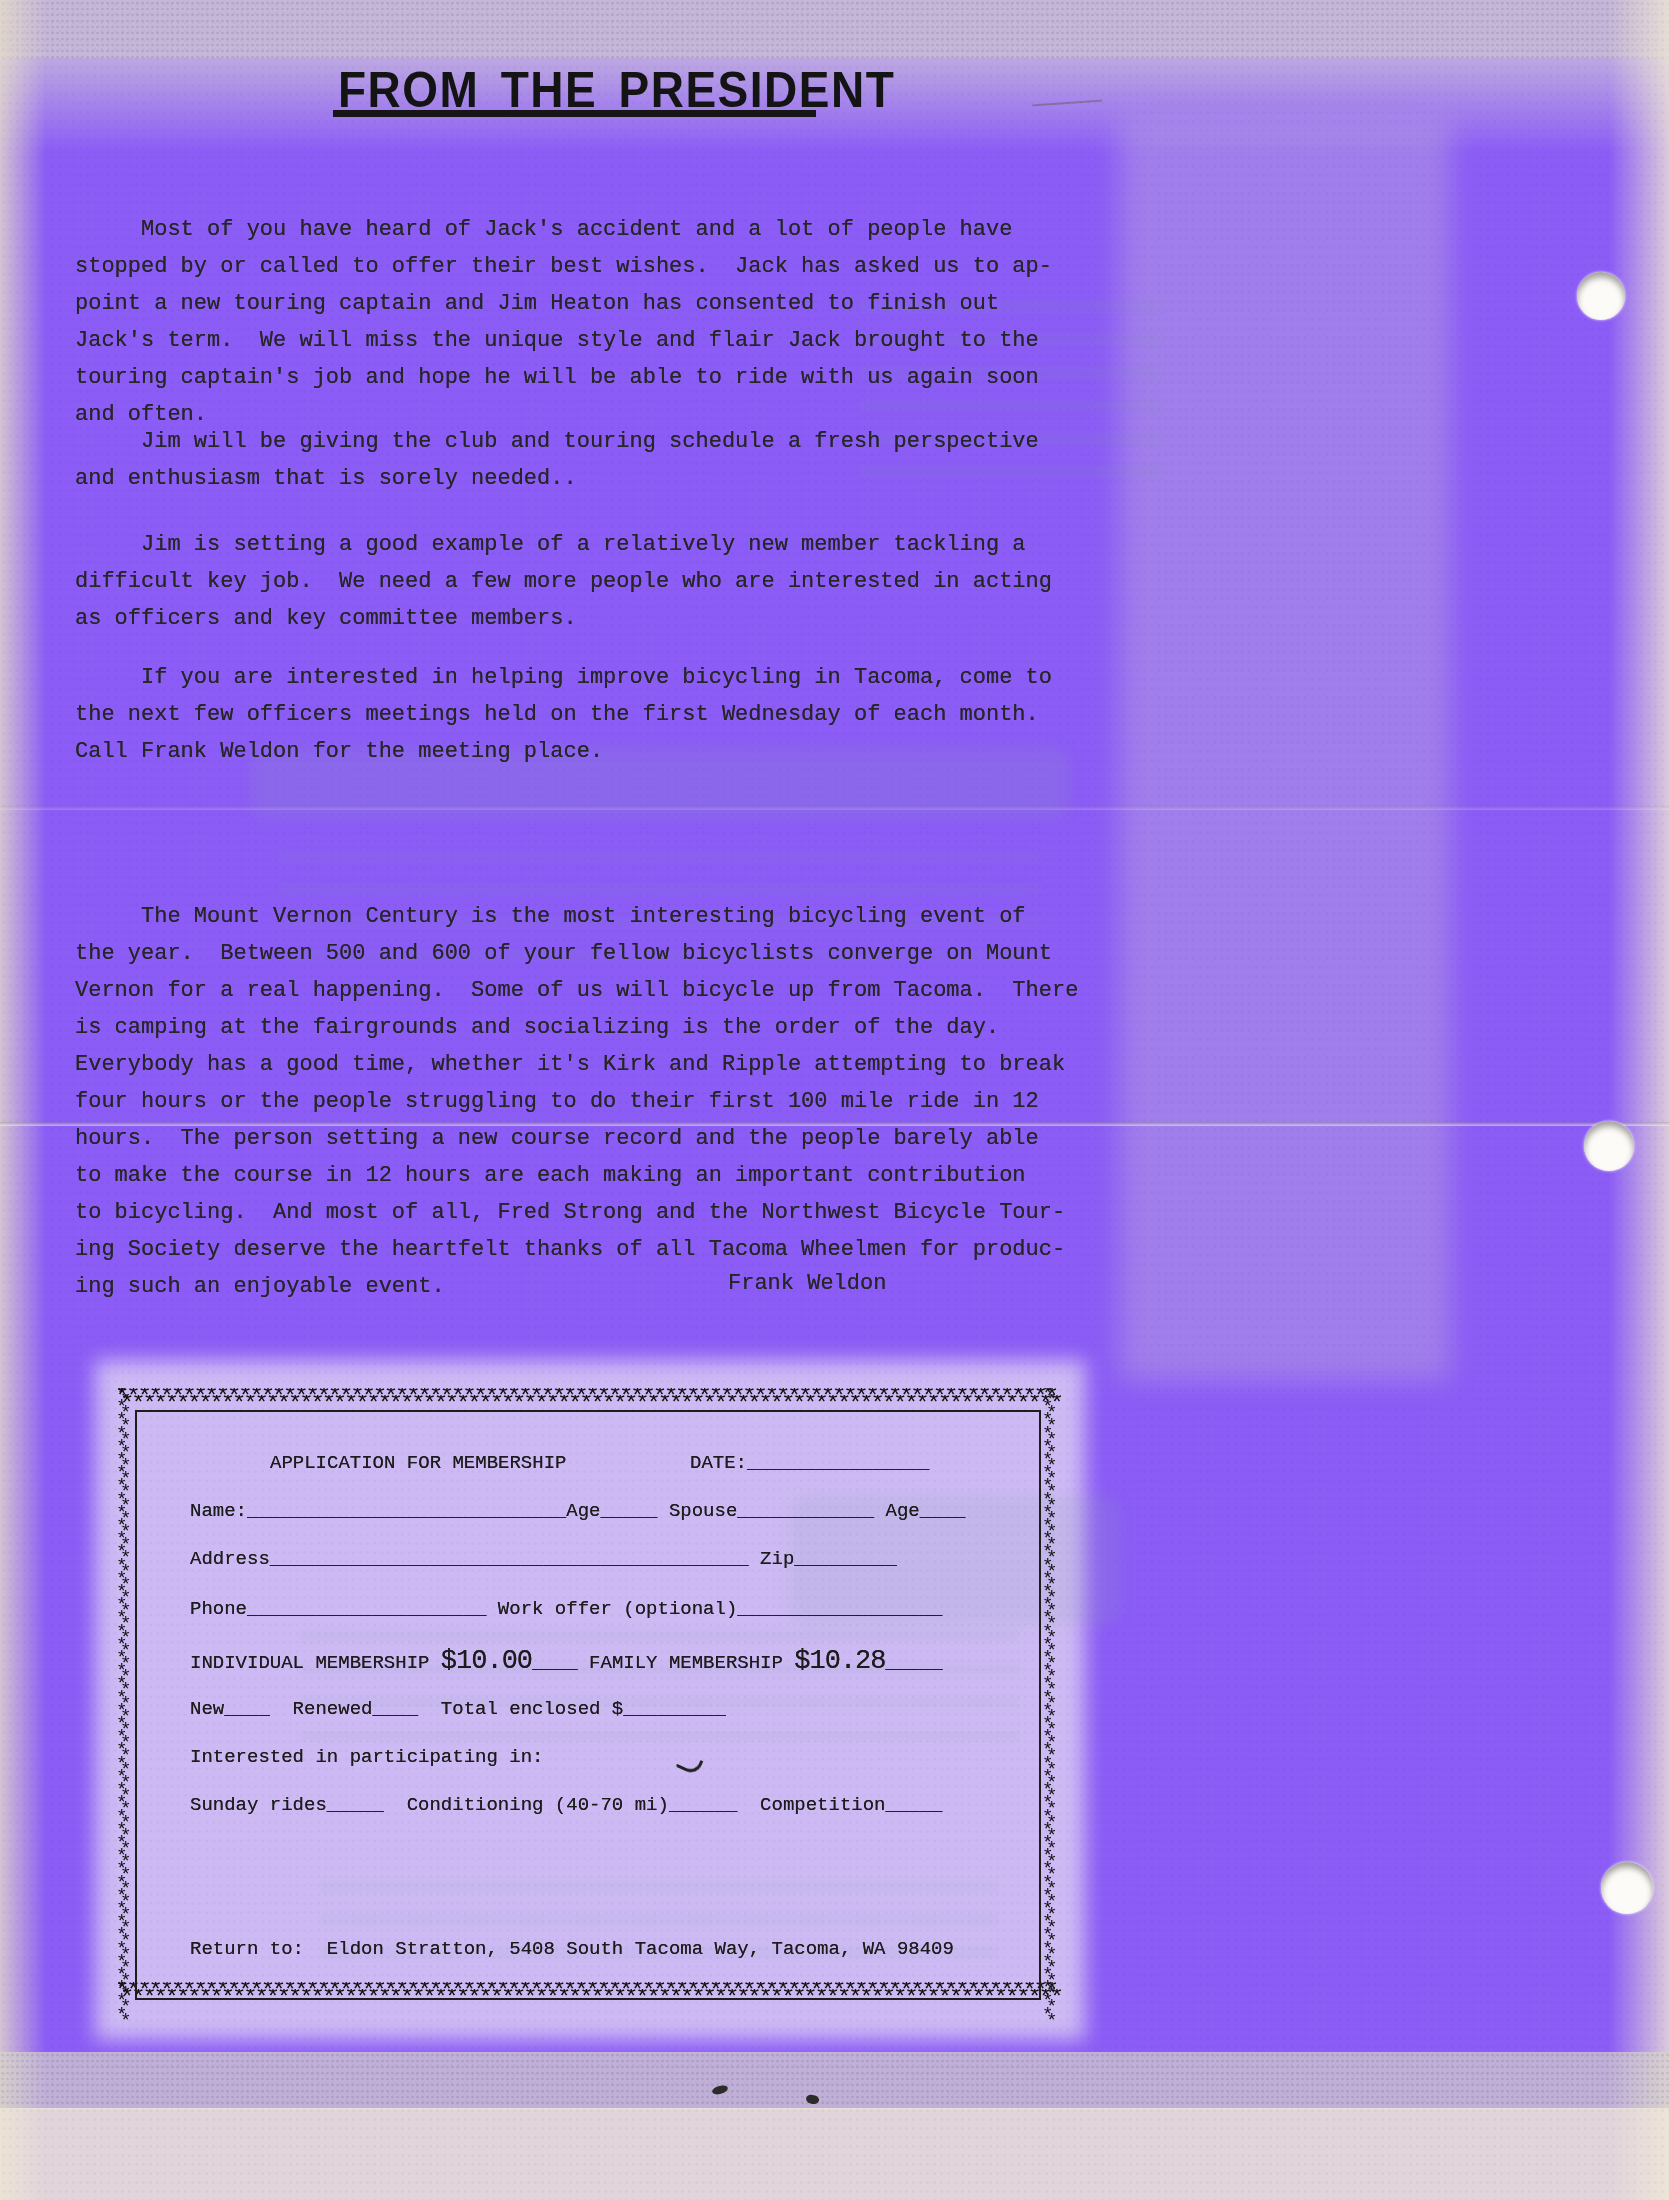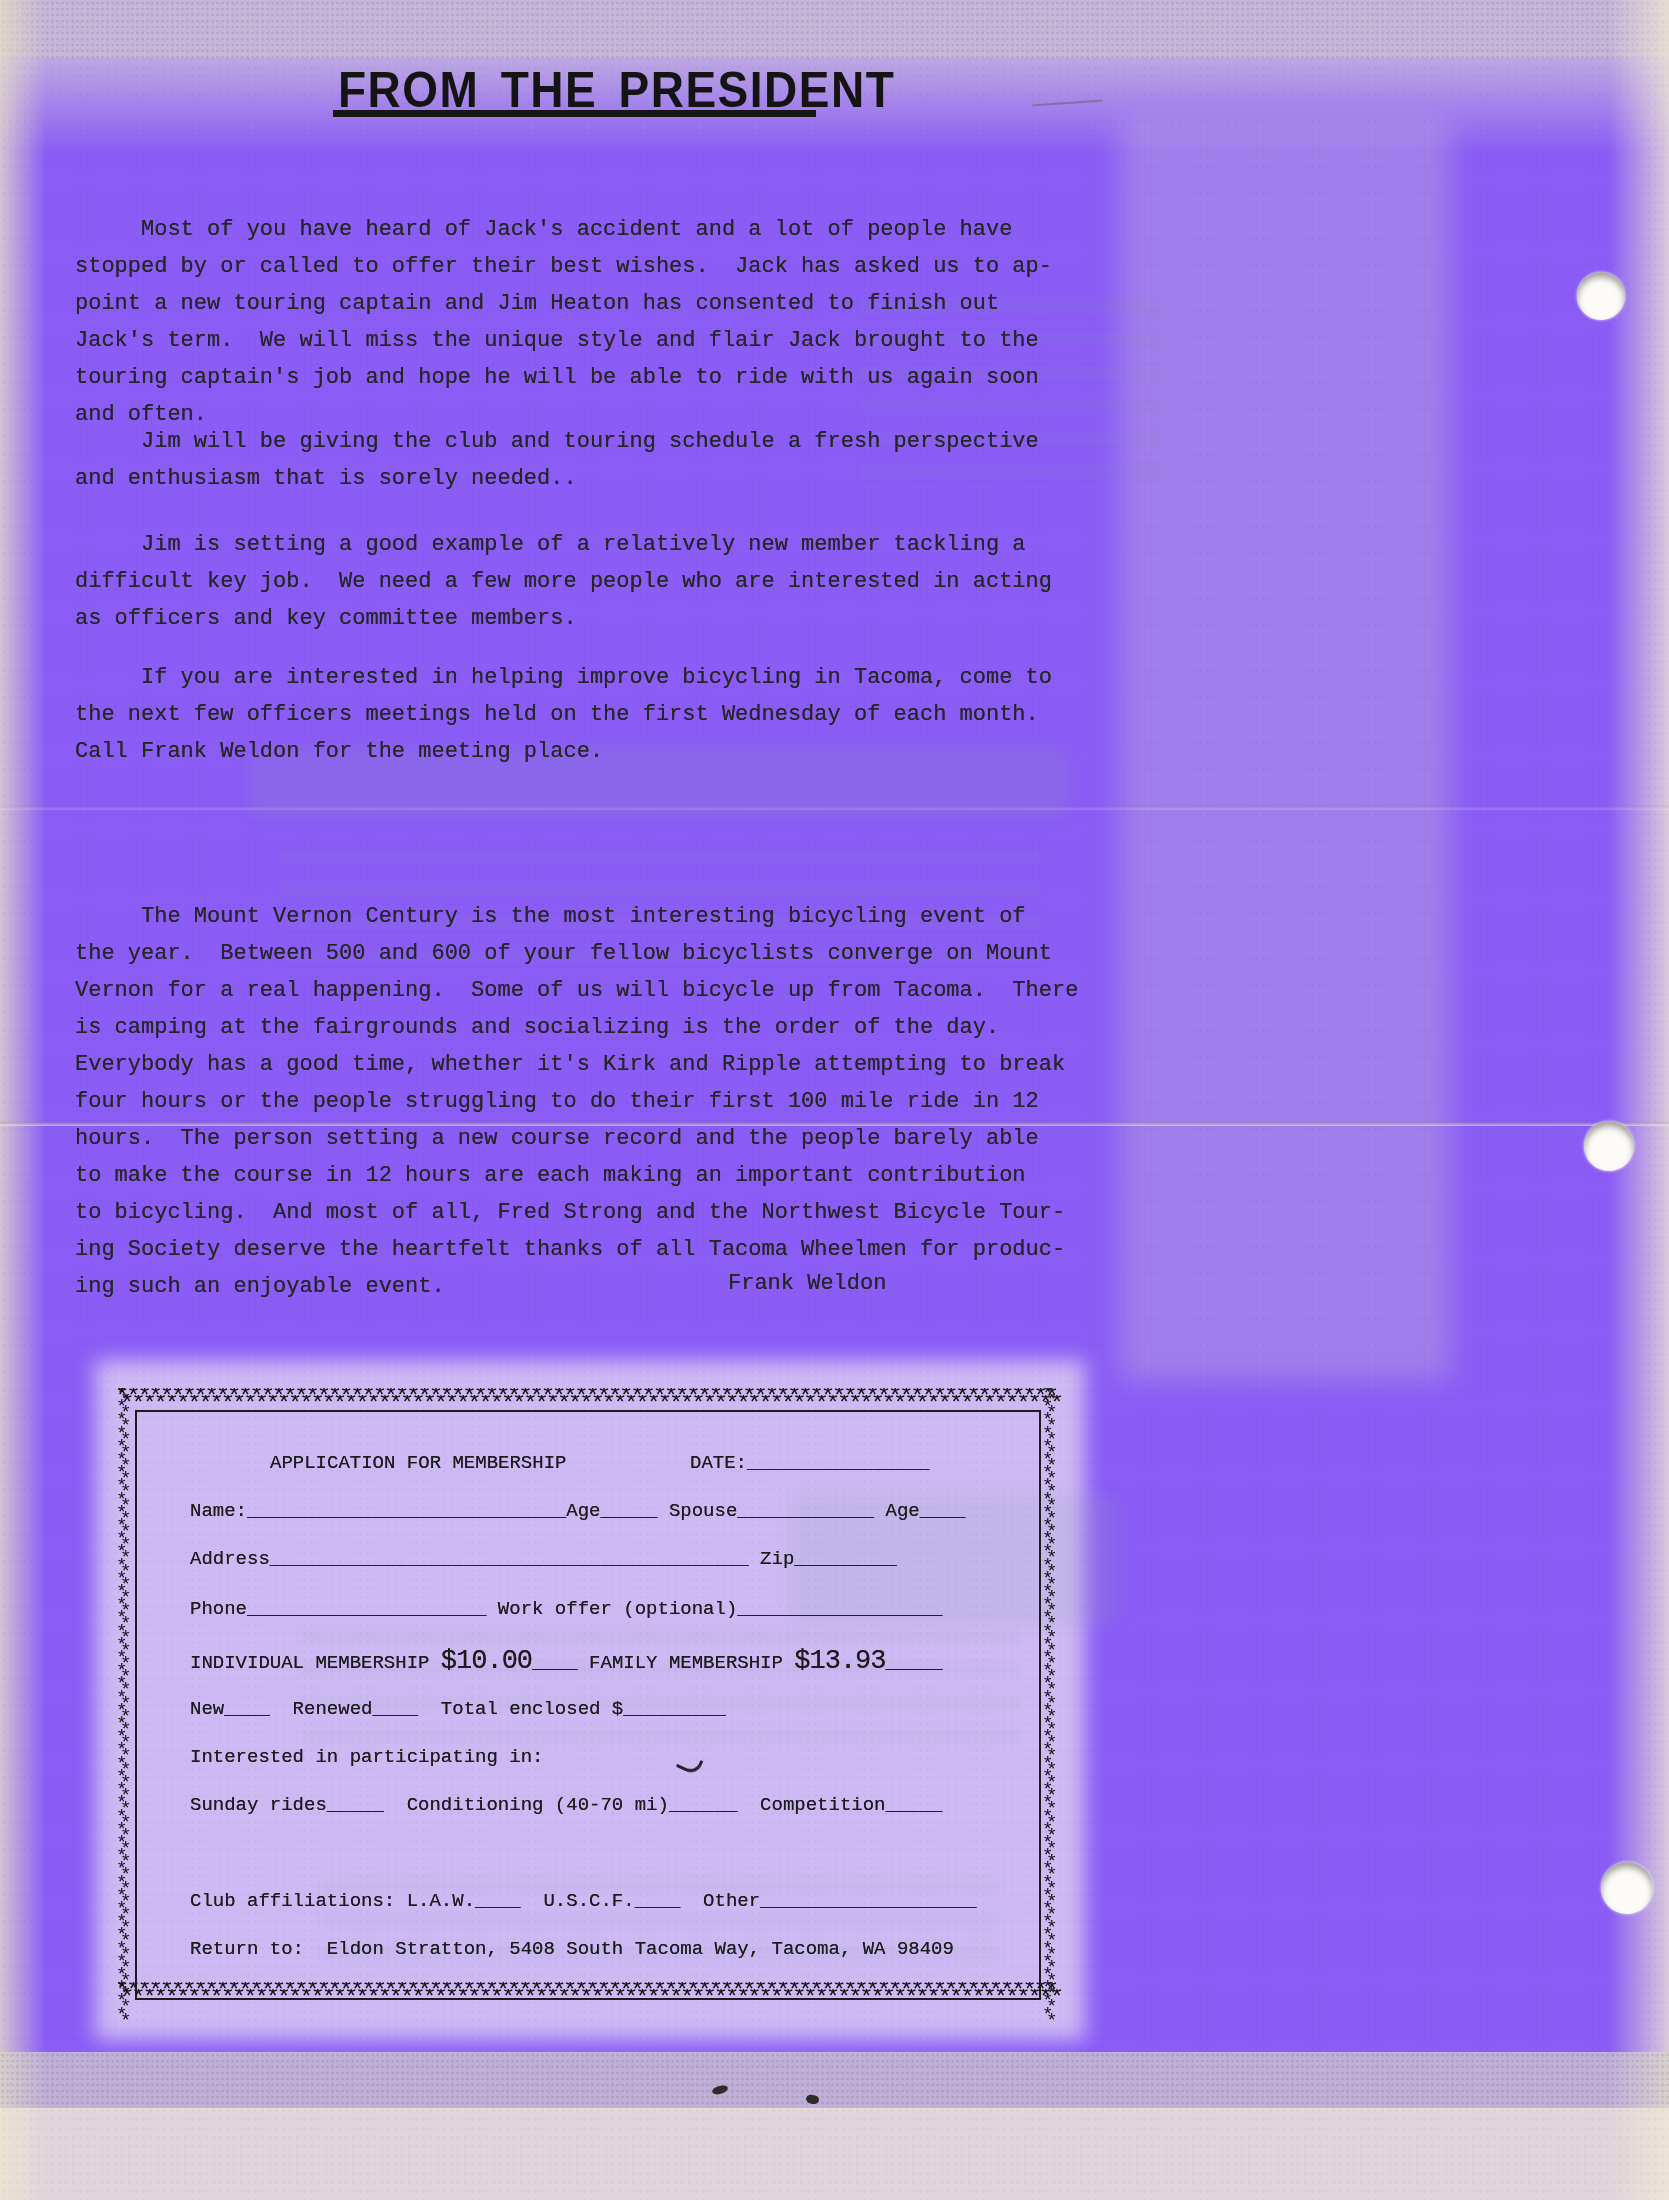--- a/index.html
+++ b/index.html
@@ -137,26 +137,25 @@
     <div class="ast-col" style="left:5px;top:6px">************************************************</div>
     <div class="ast-col" style="left:927px">************************************************</div>
     <div class="ast-col" style="left:931px;top:6px">************************************************</div>
     <div class="form-inner-border"></div>
 
     <div class="form-line" style="left:155px;top:64px">APPLICATION FOR MEMBERSHIP</div>
     <div class="form-line" style="left:575px;top:64px">DATE:________________</div>
     <div class="form-line" style="top:112px">Name:____________________________Age_____ Spouse____________ Age____</div>
     <div class="form-line" style="top:160px">Address__________________________________________ Zip_________</div>
     <div class="form-line" style="top:210px">Phone_____________________ Work offer (optional)__________________</div>
-    <div class="form-line" style="top:258px"><span>INDIVIDUAL MEMBERSHIP </span><span class="price">$10.00</span><span>____ </span><span>FAMILY MEMBERSHIP </span><span class="price">$13.93</span><span>_____</span></div>
+    <div class="form-line" style="top:258px"><span>INDIVIDUAL MEMBERSHIP </span><span class="price">$10.00</span><span>____ </span><span>FAMILY MEMBERSHIP </span><span class="price">$10.28</span><span>_____</span></div>
     <div class="form-line" style="top:310px">New____  Renewed____  Total enclosed $_________</div>
     <div class="form-line" style="top:358px">Interested in participating in:</div>
     <div class="ink-squiggle"></div>
     <div class="form-line" style="top:406px">Sunday rides_____  Conditioning (40-70 mi)______  Competition_____</div>
-    <div class="form-line" style="top:502px">Club affiliations: L.A.W.____  U.S.C.F.____  Other___________________</div>
     <div class="form-line" style="top:550px">Return to:  Eldon Stratton, 5408 South Tacoma Way, Tacoma, WA 98409</div>
   </div>
 
   <div class="punch-hole" style="left:1577px;top:272px;width:48px;height:48px"></div>
   <div class="punch-hole" style="left:1584px;top:1121px;width:50px;height:50px"></div>
   <div class="punch-hole" style="left:1601px;top:1862px;width:52px;height:52px"></div>
 
   <div class="smudge" style="left:712px;top:2086px;width:16px;height:8px;transform:rotate(-12deg)"></div>
   <div class="smudge" style="left:806px;top:2095px;width:13px;height:9px;transform:rotate(18deg)"></div>
 

